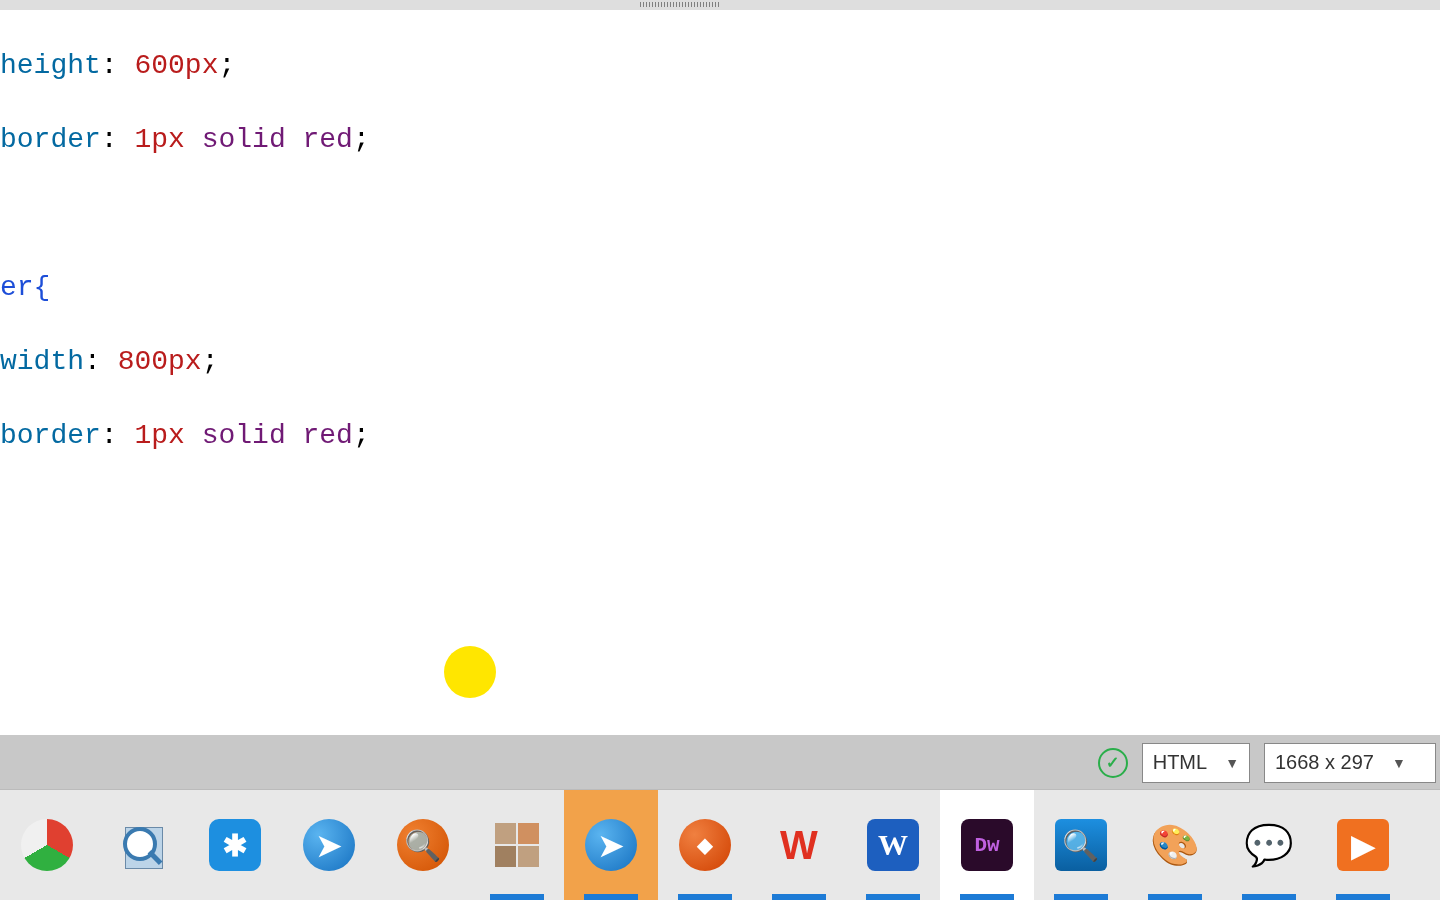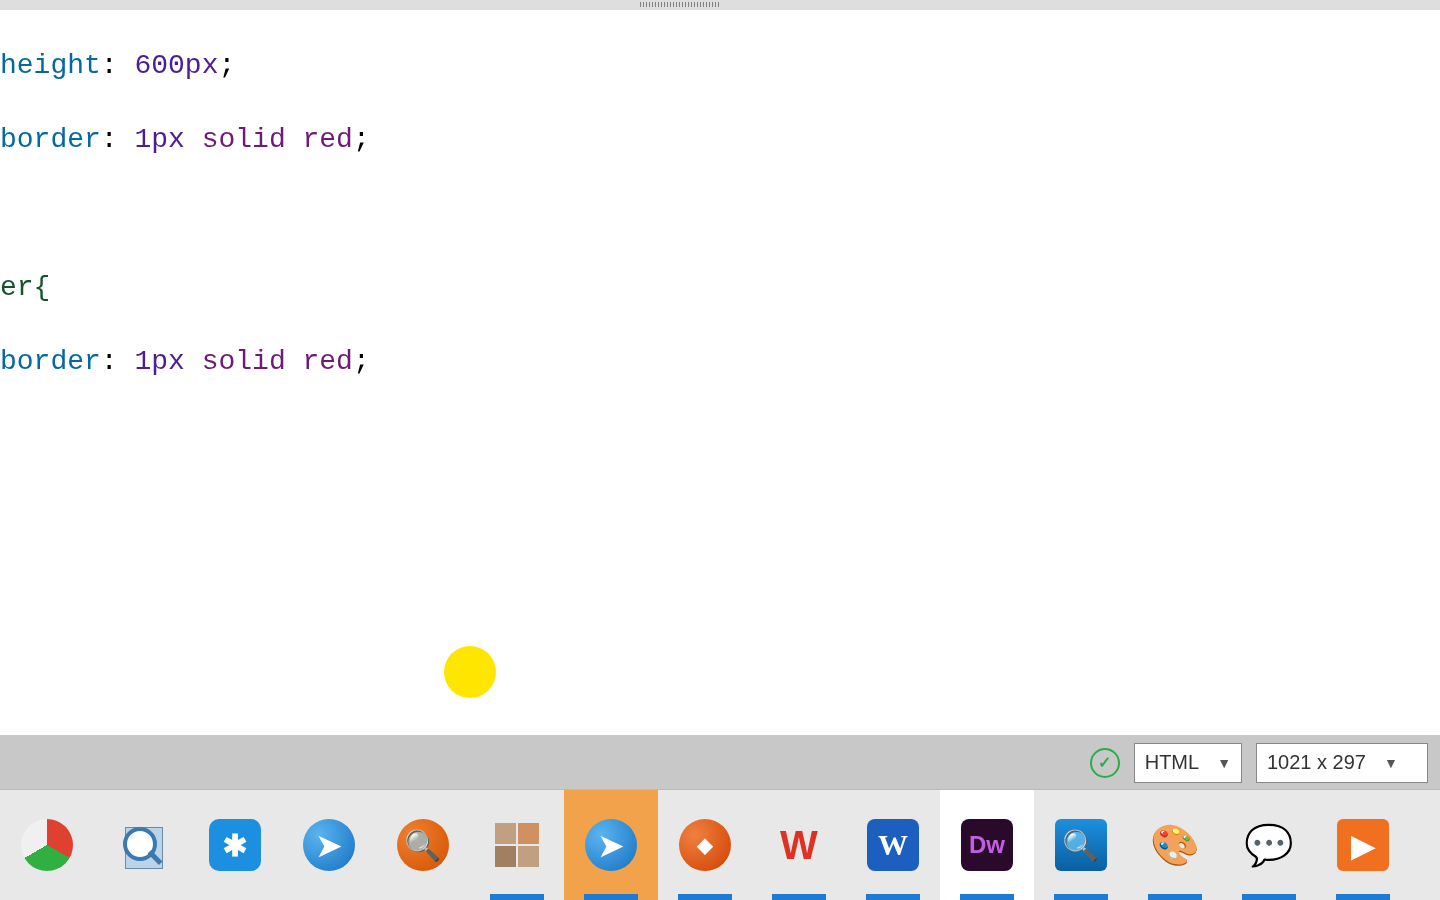--- a/index.html
+++ b/index.html
@@ -1,64 +1,65 @@
 <!DOCTYPE html>
 <html><head>
 <meta charset="utf-8">
 <style>
   html,body{margin:0;padding:0;width:1440px;height:900px;overflow:hidden;font-family:"Segoe UI",Arial,sans-serif;background:#fff}
   .top-grip{height:10px;background:#dedede;position:relative}
   .top-grip::after{content:"";position:absolute;left:640px;top:2px;width:80px;height:5px;background:repeating-linear-gradient(90deg,#808080 0 1px,transparent 1px 3px)}
   .editor{position:absolute;left:0;top:10px;right:0;bottom:165px;background:#fff;padding:0;font-family:"Consolas","Courier New",monospace;font-size:28px;line-height:37px;white-space:pre;color:#000}
   .code-line{height:37px}
   .t-prop{color:#0369a1}
-  .t-num{color:#4c1d95}
+  .t-num{color:#b91c1c}
   .t-kw{color:#701a75}
-  .t-txt{color:#14532d}
+  .t-txt{color:#1d4ed8}
   .yellow-dot{position:absolute;width:52px;height:52px;border-radius:50%;background:#ffe600;left:444px;top:646px}
-  .status-bar{position:absolute;left:0;right:0;bottom:110px;height:55px;background:#c8c8c8;display:flex;align-items:center;justify-content:flex-end;padding-right:12px;gap:14px}
+  .status-bar{position:absolute;left:0;right:0;bottom:110px;height:55px;background:#c8c8c8;display:flex;align-items:center;justify-content:flex-end;padding-right:4px;gap:14px}
   .status-ok{width:26px;height:26px;border:2px solid #2aae4a;border-radius:50%;display:flex;align-items:center;justify-content:center;color:#2aae4a;font-size:16px;font-weight:bold}
   .status-ok::after{content:"✓"}
   .combo{height:38px;background:#fff;border:1px solid #888;display:flex;align-items:center;padding:0 10px;font-size:20px;color:#333;gap:18px}
   .combo .chev{font-size:14px;color:#555}
   .taskbar{position:absolute;left:0;right:0;bottom:0;height:110px;background:#e8e8e8;border-top:1px solid #bbb;display:flex;align-items:center}
   .tb-item{width:94px;height:110px;display:flex;align-items:center;justify-content:center;position:relative}
   .tb-item.active{background:#f2a24a}
   .tb-underline{position:absolute;bottom:0;left:20px;right:20px;height:6px;background:#1d7bd6;display:none}
   .tb-item.running .tb-underline{display:block}
   .ico{width:52px;height:52px;display:flex;align-items:center;justify-content:center;font-size:30px;font-weight:bold;border-radius:8px}
   .ico-mag{position:relative;width:44px;height:44px}
   .ico-mag .lens{position:absolute;width:26px;height:26px;border:4px solid #3a7ab0;border-radius:50%;left:4px;top:4px;background:#fff}
   .ico-mag .handle{position:absolute;width:16px;height:5px;background:#3a7ab0;left:28px;top:32px;transform:rotate(45deg)}
   .ico-mag .page{position:absolute;width:36px;height:40px;background:#bcd4e8;left:6px;top:4px;border:1px solid #6a8aa8}
   .ico-star{background:#1d8fe0;color:#fff;border-radius:10px}
   .ico-bird{background:radial-gradient(circle at 30% 30%,#5ab4f0,#1570c0);color:#fff;border-radius:50%}
   .ico-search-o{background:radial-gradient(circle at 30% 30%,#f08030,#d05000);color:#fff;border-radius:50%}
   .ico-wps{color:#e03020;font-size:40px;font-family:Arial;font-weight:bold}
   .ico-word{background:#1d5fbf;color:#fff;font-family:"Times New Roman",serif}
-  .ico-dw{background:#2a0a2a;color:#c060e0;font-size:24px;font-family:Liberation Sans, sans-serif}
+  .ico-dw{background:#2a0a2a;color:#c060e0;font-size:21px;font-family:Liberation Mono, monospace}
   .ico-imgv{background:linear-gradient(#1d8fe0,#0a5fa0);color:#f5d030;border-radius:6px}
   .ico-paint{font-size:40px}
   .ico-wechat{color:#2aae4a;font-size:40px}
   .ico-play{background:#f07020;color:#fff;border-radius:6px}
   .ico-photos{width:44px;height:44px;display:grid;grid-template-columns:1fr 1fr;grid-template-rows:1fr 1fr;gap:2px}
   .ico-photos div{background:#c0a080}
   .ico-diamond{background:radial-gradient(circle at 30% 30%,#f08040,#d04000);color:#fff;border-radius:50%;transform:rotate(0deg)}
   .ico-diamond::after{content:"◆";color:#fff;font-size:20px}
 </style>
 </head>
 <body>
 
 <div class="top-grip"></div>
 
 <div class="editor">
 <div class="code-line"><span class="t-prop">height</span><span>: </span><span class="t-num">600px</span><span>;</span></div>
 <div class="code-line"><span class="t-prop">border</span><span>: </span><span class="t-num">1px</span><span> </span><span class="t-kw">solid</span><span> </span><span class="t-kw">red</span><span>;</span></div>
 <div class="code-line"></div>
 <div class="code-line"><span class="t-txt">er{</span></div>
+<div class="code-line"><span class="t-prop">width</span><span>: </span><span class="t-num">800px</span><span>;</span></div>
 <div class="code-line"><span class="t-prop">border</span><span>: </span><span class="t-num">1px</span><span> </span><span class="t-kw">solid</span><span> </span><span class="t-kw">red</span><span>;</span></div>
 <div class="code-line"></div>
 <div class="code-line"></div>
 <div class="code-line"></div>
 <div class="code-line"></div>
 <div class="code-line"></div>
 
 
 
 
@@ -68,21 +69,21 @@
 
 <div class="yellow-dot"></div>
 
 <div class="status-bar">
   <div class="status-ok"></div>
   <div class="combo">
     <span>HTML</span>
     <span class="chev">▼</span>
   </div>
   <div class="combo" style="min-width:150px">
-    <span>1021 x 297</span>
+    <span>1668 x 297</span>
     <span class="chev">▼</span>
   </div>
 </div>
 
 <div class="taskbar">
   <div class="tb-item">
     <div class="ico" style="background:conic-gradient(#e04030 0 120deg,#30b040 120deg 240deg,#f0f0f0 240deg 360deg);border-radius:50%"></div>
   </div>
   <div class="tb-item">
     <div class="ico-mag">

